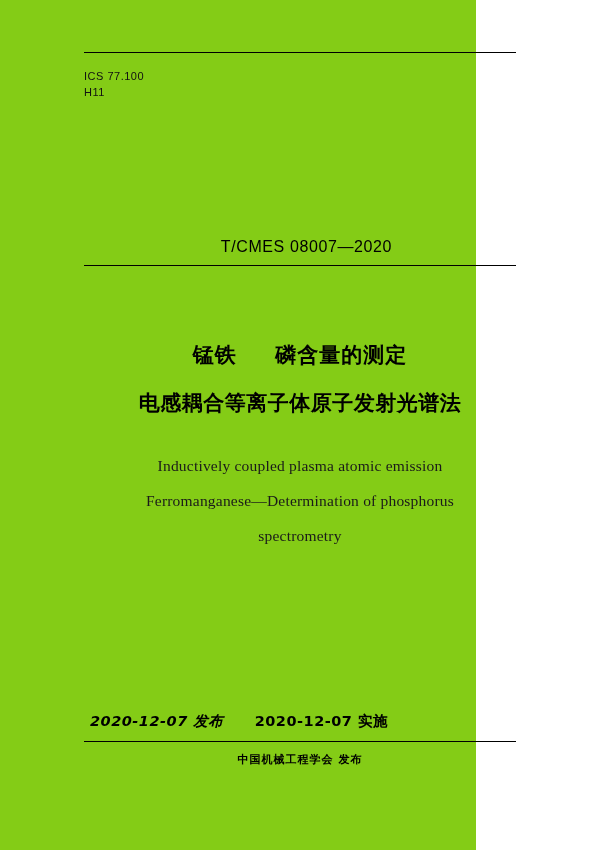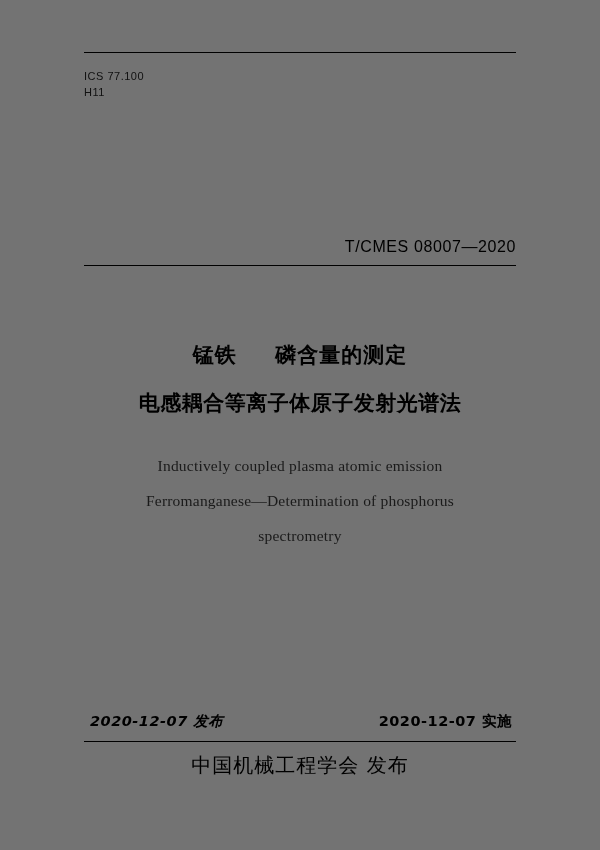--- a/index.html
+++ b/index.html
@@ -13,23 +13,23 @@
     position: relative;
     font-family: "Liberation Sans", sans-serif;
     color: #000000;
     overflow: hidden;
   }
 
   .page {
     position: absolute;
     left: 0;
     top: 0;
-    width: 600px;
+    width: 476px;
     height: 850px;
-    background: #737373;
+    background: #84cc16;
   }
 
   
   .header-codes {
     position: absolute;
     left: 84px;
     top: 68px;
     font-size: 11px;
     letter-spacing: 0.5px;
     line-height: 16px;
@@ -156,22 +156,22 @@
     background: #000;
   }
 
   
   .publisher {
     position: absolute;
     left: 60px;
     top: 752px;
     width: 480px;
     text-align: center;
-    font-size: 20px;
-    font-weight: 400;
+    font-size: 11px;
+    font-weight: 700;
     font-family: "DejaVu Sans", "Liberation Sans", sans-serif;
     letter-spacing: 1px;
   }
 </style>
 </head>
 <body>
 
 <div class="page">
 
   <div class="rule-top"></div>

